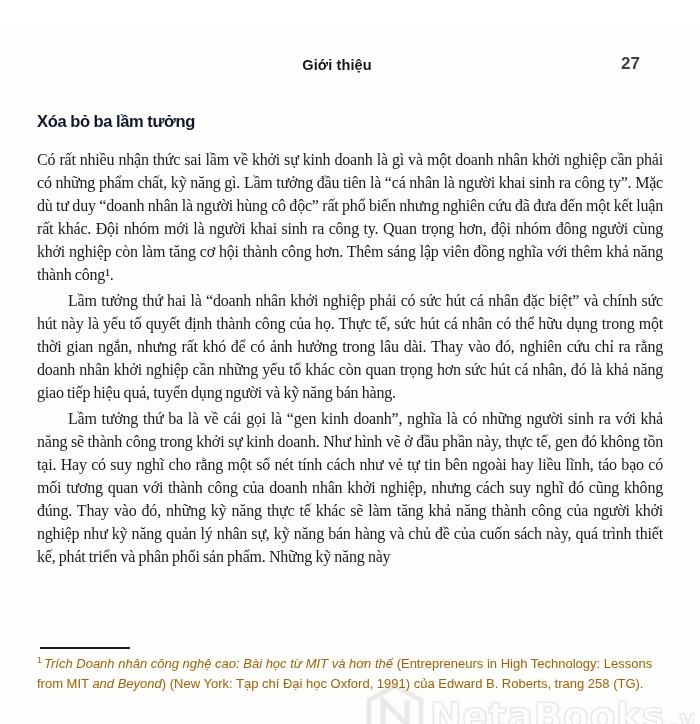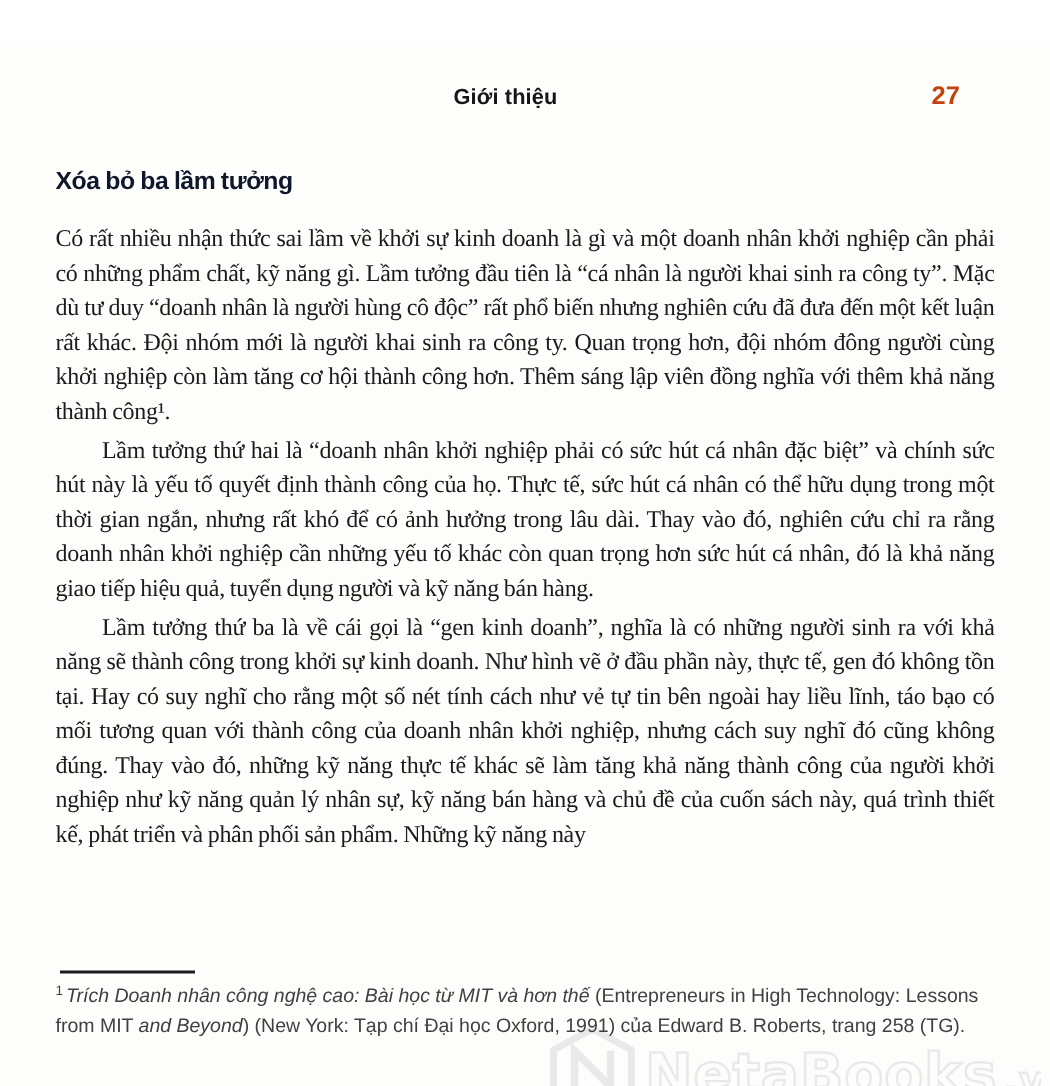--- a/index.html
+++ b/index.html
@@ -18,21 +18,21 @@
     position:absolute; top:29px; left:0; width:100%;
     text-align:center;
     transform:translateX(-13px);
     font-family:"Liberation Sans","DejaVu Sans",sans-serif;
     font-weight:700; font-size:14.5px; letter-spacing:0.1px;
     color:#161616;
   }
   .page-number {
     position:absolute; top:26px; right:60px;
     font-family:"Liberation Sans","DejaVu Sans",sans-serif;
-    font-weight:700; font-size:17px; color:#c2410c;
+    font-weight:700; font-size:17px; color:#404040;
   }
 
   
   .body-text {
     position:absolute; top:56px; left:37px; right:37px;
     font-size:16px; line-height:23px;
     text-align:justify;
     letter-spacing:-0.2px; word-spacing:-0.5px;
     color:#1b1b1b;
   }
@@ -46,21 +46,21 @@
     margin:26px 0 15px 0;
     color:#0f172a;
     text-align:left;
   }
 
   
   .footnote {
     position:absolute; left:37px; right:37px; top:619px;
     font-family:"Liberation Sans","DejaVu Sans",sans-serif;
     font-size:13px; line-height:20px;
-    color:#404040;
+    color:#a16207;
     z-index:2;
   }
   .footnote-rule { width:90px; height:2px; background:#1c1c1c; margin:0 0 5px 3px; }
   .footnote-text { margin:0; text-align:left; }
   .footnote-text sup { font-size:9px; line-height:0; margin-right:2px; }
   .footnote-text em { font-style:italic; }
 
   
   .watermark { position:absolute; left:358px; top:655px; z-index:1; }
 </style>

